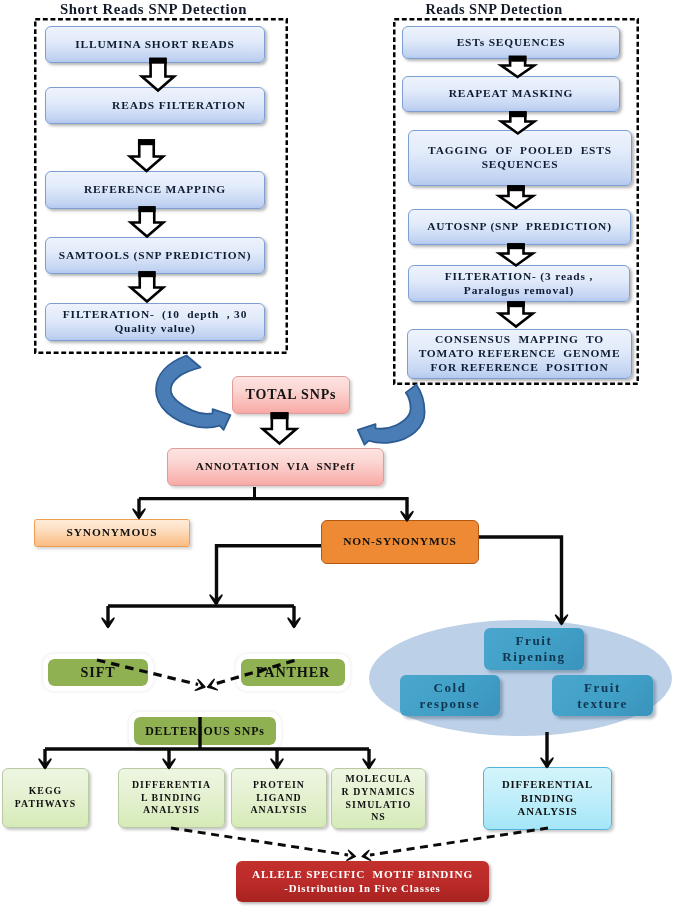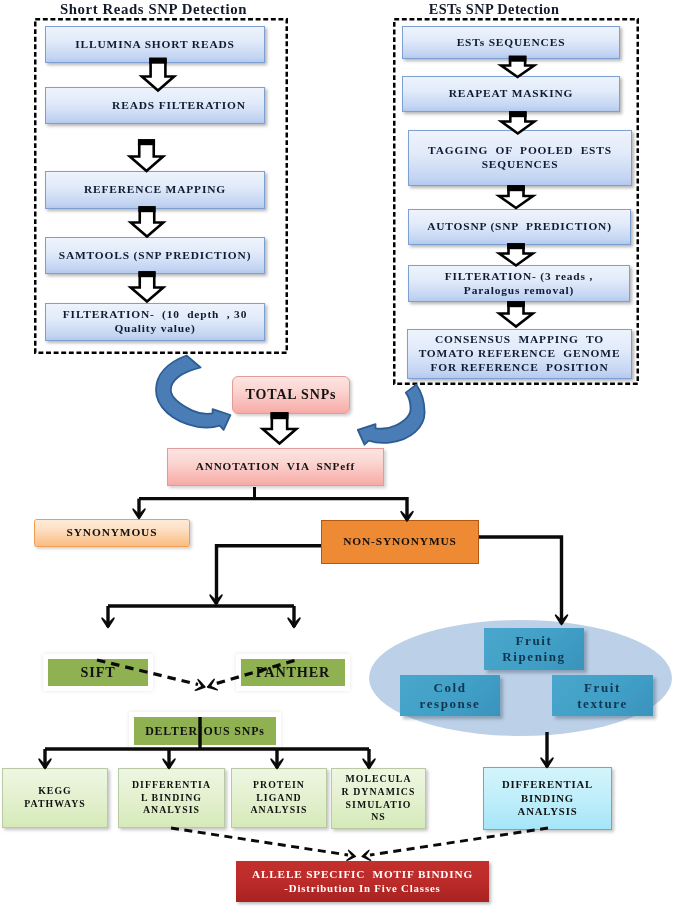--- a/index.html
+++ b/index.html
@@ -4,21 +4,21 @@
 <title>SNP Detection Pipeline Flowchart</title>
 <style>
   html,body{margin:0;padding:0;background:#ffffff;}
   #page{position:relative;width:685px;height:913px;background:#ffffff;overflow:hidden;
         font-family:"Liberation Serif",serif;-webkit-font-smoothing:antialiased;}
   .panel{position:absolute;box-sizing:border-box;background:transparent;}
   .ptitle{position:absolute;font-weight:bold;color:#131a2a;white-space:nowrap;
           letter-spacing:0.6px;text-align:center;}
   .node{position:absolute;box-sizing:border-box;display:flex;flex-direction:column;align-items:center;
         justify-content:center;text-align:center;font-weight:bold;line-height:1.22;
-        letter-spacing:0.85px;white-space:pre;}
+        letter-spacing:0.85px;white-space:pre;border-radius:6px;}
   .blue{border:1px solid #7e9fd2;
         background:linear-gradient(to bottom,#eef3fc 0%,#e2ebfa 40%,#c3d4f2 88%,#b4c9ef 100%);
         box-shadow:2px 2px 3px rgba(90,90,90,0.45);color:#0d1c33;}
   .pink{border:1px solid #e09c99;
         background:linear-gradient(to bottom,#fce3e1 0%,#fbd6d3 35%,#f8aeaa 95%,#f7a8a4 100%);
         box-shadow:2px 2px 3px rgba(110,110,110,0.33);color:#141414;}
   .pink.rounded{border-radius:6px;text-align:right;}
   .orange{border:1.2px solid #ef9f53;border-radius:2.5px;
         background:linear-gradient(to bottom,#fdebd8 0%,#fde0c4 35%,#fbc795 80%,#fabd85 100%);
         box-shadow:2px 2px 3px rgba(120,120,120,0.33);color:#14100c;}
@@ -49,21 +49,21 @@
       <rect x="1.25" y="1.25" width="251.5" height="333.5" fill="none" stroke="#000" stroke-width="2.5" stroke-dasharray="4.9 2.7"></rect>
     </svg>
   </div>
 
   <div class="node blue" style="left:45px;top:26px;width:220px;height:37px;font-size:11.4px;">ILLUMINA SHORT READS</div>
   <div class="node blue" style="left:45px;top:87px;width:220px;height:37px;font-size:11.4px;padding-left:48px;">READS FILTERATION</div>
   <div class="node blue" style="left:45px;top:171px;width:220px;height:38px;font-size:11.4px;">REFERENCE MAPPING</div>
   <div class="node blue" style="left:45px;top:237px;width:220px;height:37px;font-size:11.4px;">SAMTOOLS (SNP PREDICTION)</div>
   <div class="node blue" style="left:45px;top:303px;width:220px;height:38px;font-size:11.4px;padding:0 10px;"><div>FILTERATION-  (10  depth  , 30</div><div>Quality value)</div></div>
 
-  <div class="ptitle" style="left:371px;top:1px;width:246px;font-size:14.3px;letter-spacing:0.45px;">ESTs SNP Detection</div>
+  <div class="ptitle" style="left:371px;top:1px;width:246px;font-size:14.3px;letter-spacing:0.45px;">Reads SNP Detection</div>
   <div class="panel" style="left:393px;top:18px;width:246px;height:367px;">
     <svg width="246" height="367" style="display:block;overflow:visible">
       <rect x="1.25" y="1.25" width="243.5" height="364.5" fill="none" stroke="#000" stroke-width="2.5" stroke-dasharray="4.9 2.7"></rect>
     </svg>
   </div>
 
   <div class="node blue" style="left:402px;top:26px;width:218px;height:33px;font-size:11.4px;">ESTs SEQUENCES</div>
   <div class="node blue" style="left:402px;top:76px;width:218px;height:36px;font-size:11.4px;">REAPEAT MASKING</div>
   <div class="node blue" style="left:408px;top:130px;width:224px;height:56px;font-size:11.4px;padding:0 14px;"><div>TAGGING  OF  POOLED  ESTS</div><div>SEQUENCES</div></div>
   <div class="node blue" style="left:408px;top:209px;width:223px;height:36px;font-size:11.4px;">AUTOSNP (SNP  PREDICTION)</div>
@@ -73,21 +73,21 @@
   <div class="node pink rounded" style="left:232px;top:376px;width:118px;height:38px;font-size:14px;">TOTAL SNPs</div>
   <div class="node pink" style="left:167px;top:448px;width:217px;height:38px;font-size:11.2px;">ANNOTATION  VIA  SNPeff</div>
 
   <div class="node orange" style="left:34px;top:519px;width:156px;height:28px;font-size:11.4px;">SYNONYMOUS</div>
   <div class="node orange2" style="left:321px;top:520px;width:158px;height:44px;font-size:11.4px;">NON-SYNONYMUS</div>
 
   <div class="node green" style="left:48px;top:631px;width:100px;height:27px;font-size:14.2px;">SIFT</div>
   <div class="node green" style="left:241px;top:631px;width:104px;height:27px;font-size:14.2px;">PANTHER</div>
   <div class="node green" style="left:134px;top:689px;width:142px;height:28px;font-size:11.9px;">DELTERIOUS SNPs</div>
 
-  <div class="node lgreen" style="left:2px;top:768px;width:106px;height:60px;"><div>KEGG</div><div>PATHWAYS</div></div>
+  <div class="node lgreen" style="left:2px;top:768px;width:87px;height:60px;"><div>KEGG</div><div>PATHWAYS</div></div>
   <div class="node lgreen" style="left:118px;top:768px;width:107px;height:60px;"><div>DIFFERENTIA</div><div>L BINDING</div><div>ANALYSIS</div></div>
   <div class="node lgreen" style="left:231px;top:768px;width:96px;height:60px;"><div>PROTEIN</div><div>LIGAND</div><div>ANALYSIS</div></div>
   <div class="node lgreen" style="left:331px;top:768px;width:95px;height:61px;"><div>MOLECULA</div><div>R DYNAMICS</div><div>SIMULATIO</div><div>NS</div></div>
 
   <div class="ellipse" style="left:369px;top:620px;width:303px;height:116px;"></div>
   <div class="node teal" style="left:484px;top:628px;width:100px;height:42px;font-size:13.0px;"><div>Fruit</div><div>Ripening</div></div>
   <div class="node teal" style="left:400px;top:675px;width:100px;height:41px;font-size:13.0px;"><div>Cold</div><div>response</div></div>
   <div class="node teal" style="left:552px;top:675px;width:101px;height:41px;font-size:13.0px;"><div>Fruit</div><div>texture</div></div>
 
   <div class="node cyan" style="left:483px;top:767px;width:129px;height:63px;font-size:10.7px;line-height:1.28;"><div>DIFFERENTIAL</div><div>BINDING</div><div>ANALYSIS</div></div>

